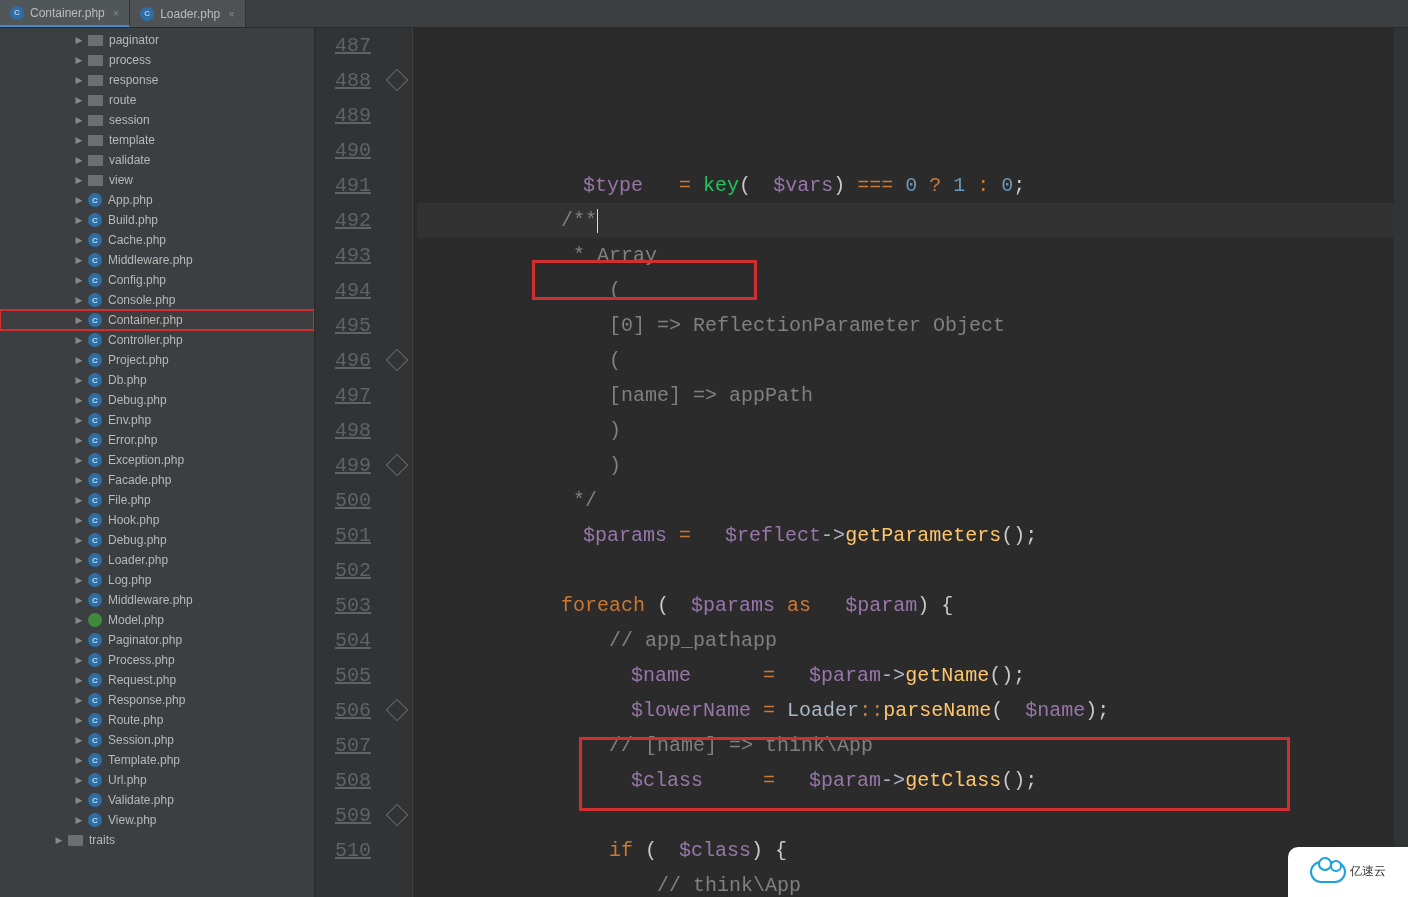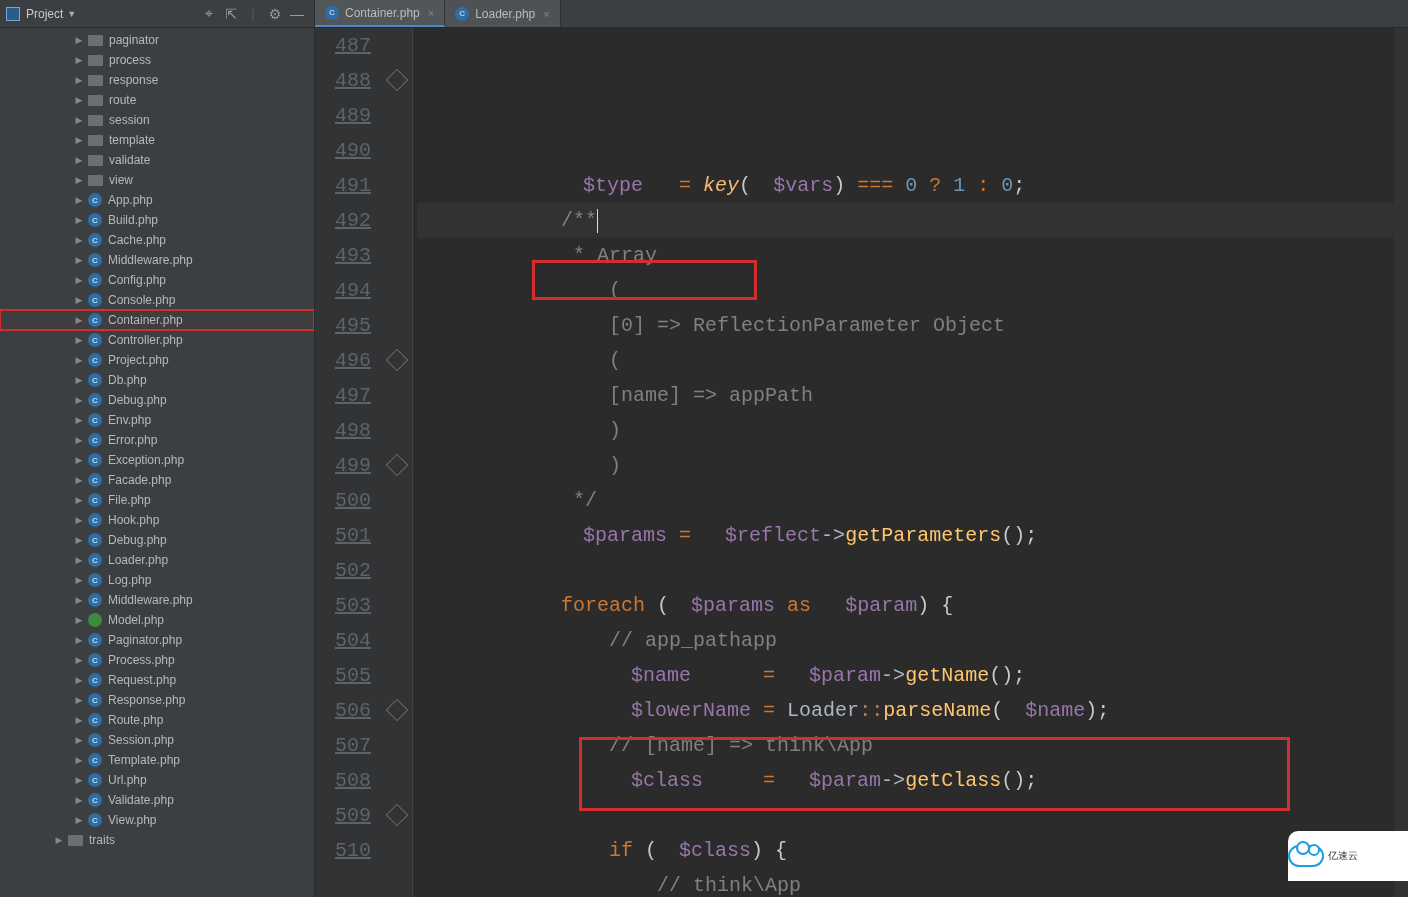--- a/index.html
+++ b/index.html
@@ -144,21 +144,21 @@
     display: inline-block;
     width: 1px; height: 24px;
     background: #dddddd;
     vertical-align: middle;
   }
 
   
   .t-var  { color: #9876aa; margin-left: 22px; }
   .t-op   { color: #a9b7c6; }
   .t-asn  { color: #cc7832; }
-  .t-builtin { color: #fdba74; font-style: italic; }
+  .t-builtin { color: #22c55e; }
   .t-method { color: #ffc66d; }
   .t-num  { color: #6897bb; }
   .t-punc { color: #c9c9c9; }
   .t-cmt  { color: #808080; }
   .t-kw   { color: #cc7832; }
   .t-class{ color: #a9b7c6; }
   .t-static{ color:#cc7832; }
 
   .hl-box1 {
     position: absolute;
@@ -176,26 +176,26 @@
   }
 
   .watermark {
     position: absolute;
     right: 10px; bottom: 6px;
     color: #555; font-size: 13px;
     font-family: Arial, sans-serif;
   }
   .logo-badge {
     position: absolute;
-    right: 0; bottom: 16px;
+    right: 0; bottom: 0;
     width: 120px; height: 50px;
     background: #fff;
     border-top-left-radius: 10px;
-    display: flex; align-items: center; justify-content: flex-start;
-    color: #333; font-size: 10px;
+    display: flex; align-items: center; justify-content: center;
+    color: #333; font-size: 12px;
   }
   .logo-badge .cloud {
     width: 36px; height: 22px;
     border: 2px solid #1aa0e0;
     border-radius: 12px;
     position: relative; margin-right: 4px;
   }
   .logo-badge .cloud::before,
   .logo-badge .cloud::after {
     content: ""; position: absolute; background: #fff;
@@ -206,31 +206,20 @@
 
   .scrollbar-stub {
     position: absolute; right: 0; top: 0; bottom: 0;
     width: 14px; background: #313335;
   }
 </style>
 </head>
 <body>
 
 <div class="topbar">
-  <div class="project-panel-header">
-    <span class="proj-icon"></span>
-    <span class="proj-title">Project</span>
-    <span class="proj-arrow">▼</span>
-    <span class="spacer"></span>
-    <span class="hdr-icon">⌖</span>
-    <span class="hdr-icon">⇱</span>
-    <span class="hdr-icon" style="color:#555">|</span>
-    <span class="hdr-icon">⚙</span>
-    <span class="hdr-icon">—</span>
-  </div>
   <div class="editor-tabs" id="editor-tabs">
       <div class="etab active">
         <span class="file-icon">C</span>
         <span>Container.php</span>
         <span class="close">×</span>
       </div>
       <div class="etab">
         <span class="file-icon">C</span>
         <span>Loader.php</span>
         <span class="close">×</span>

